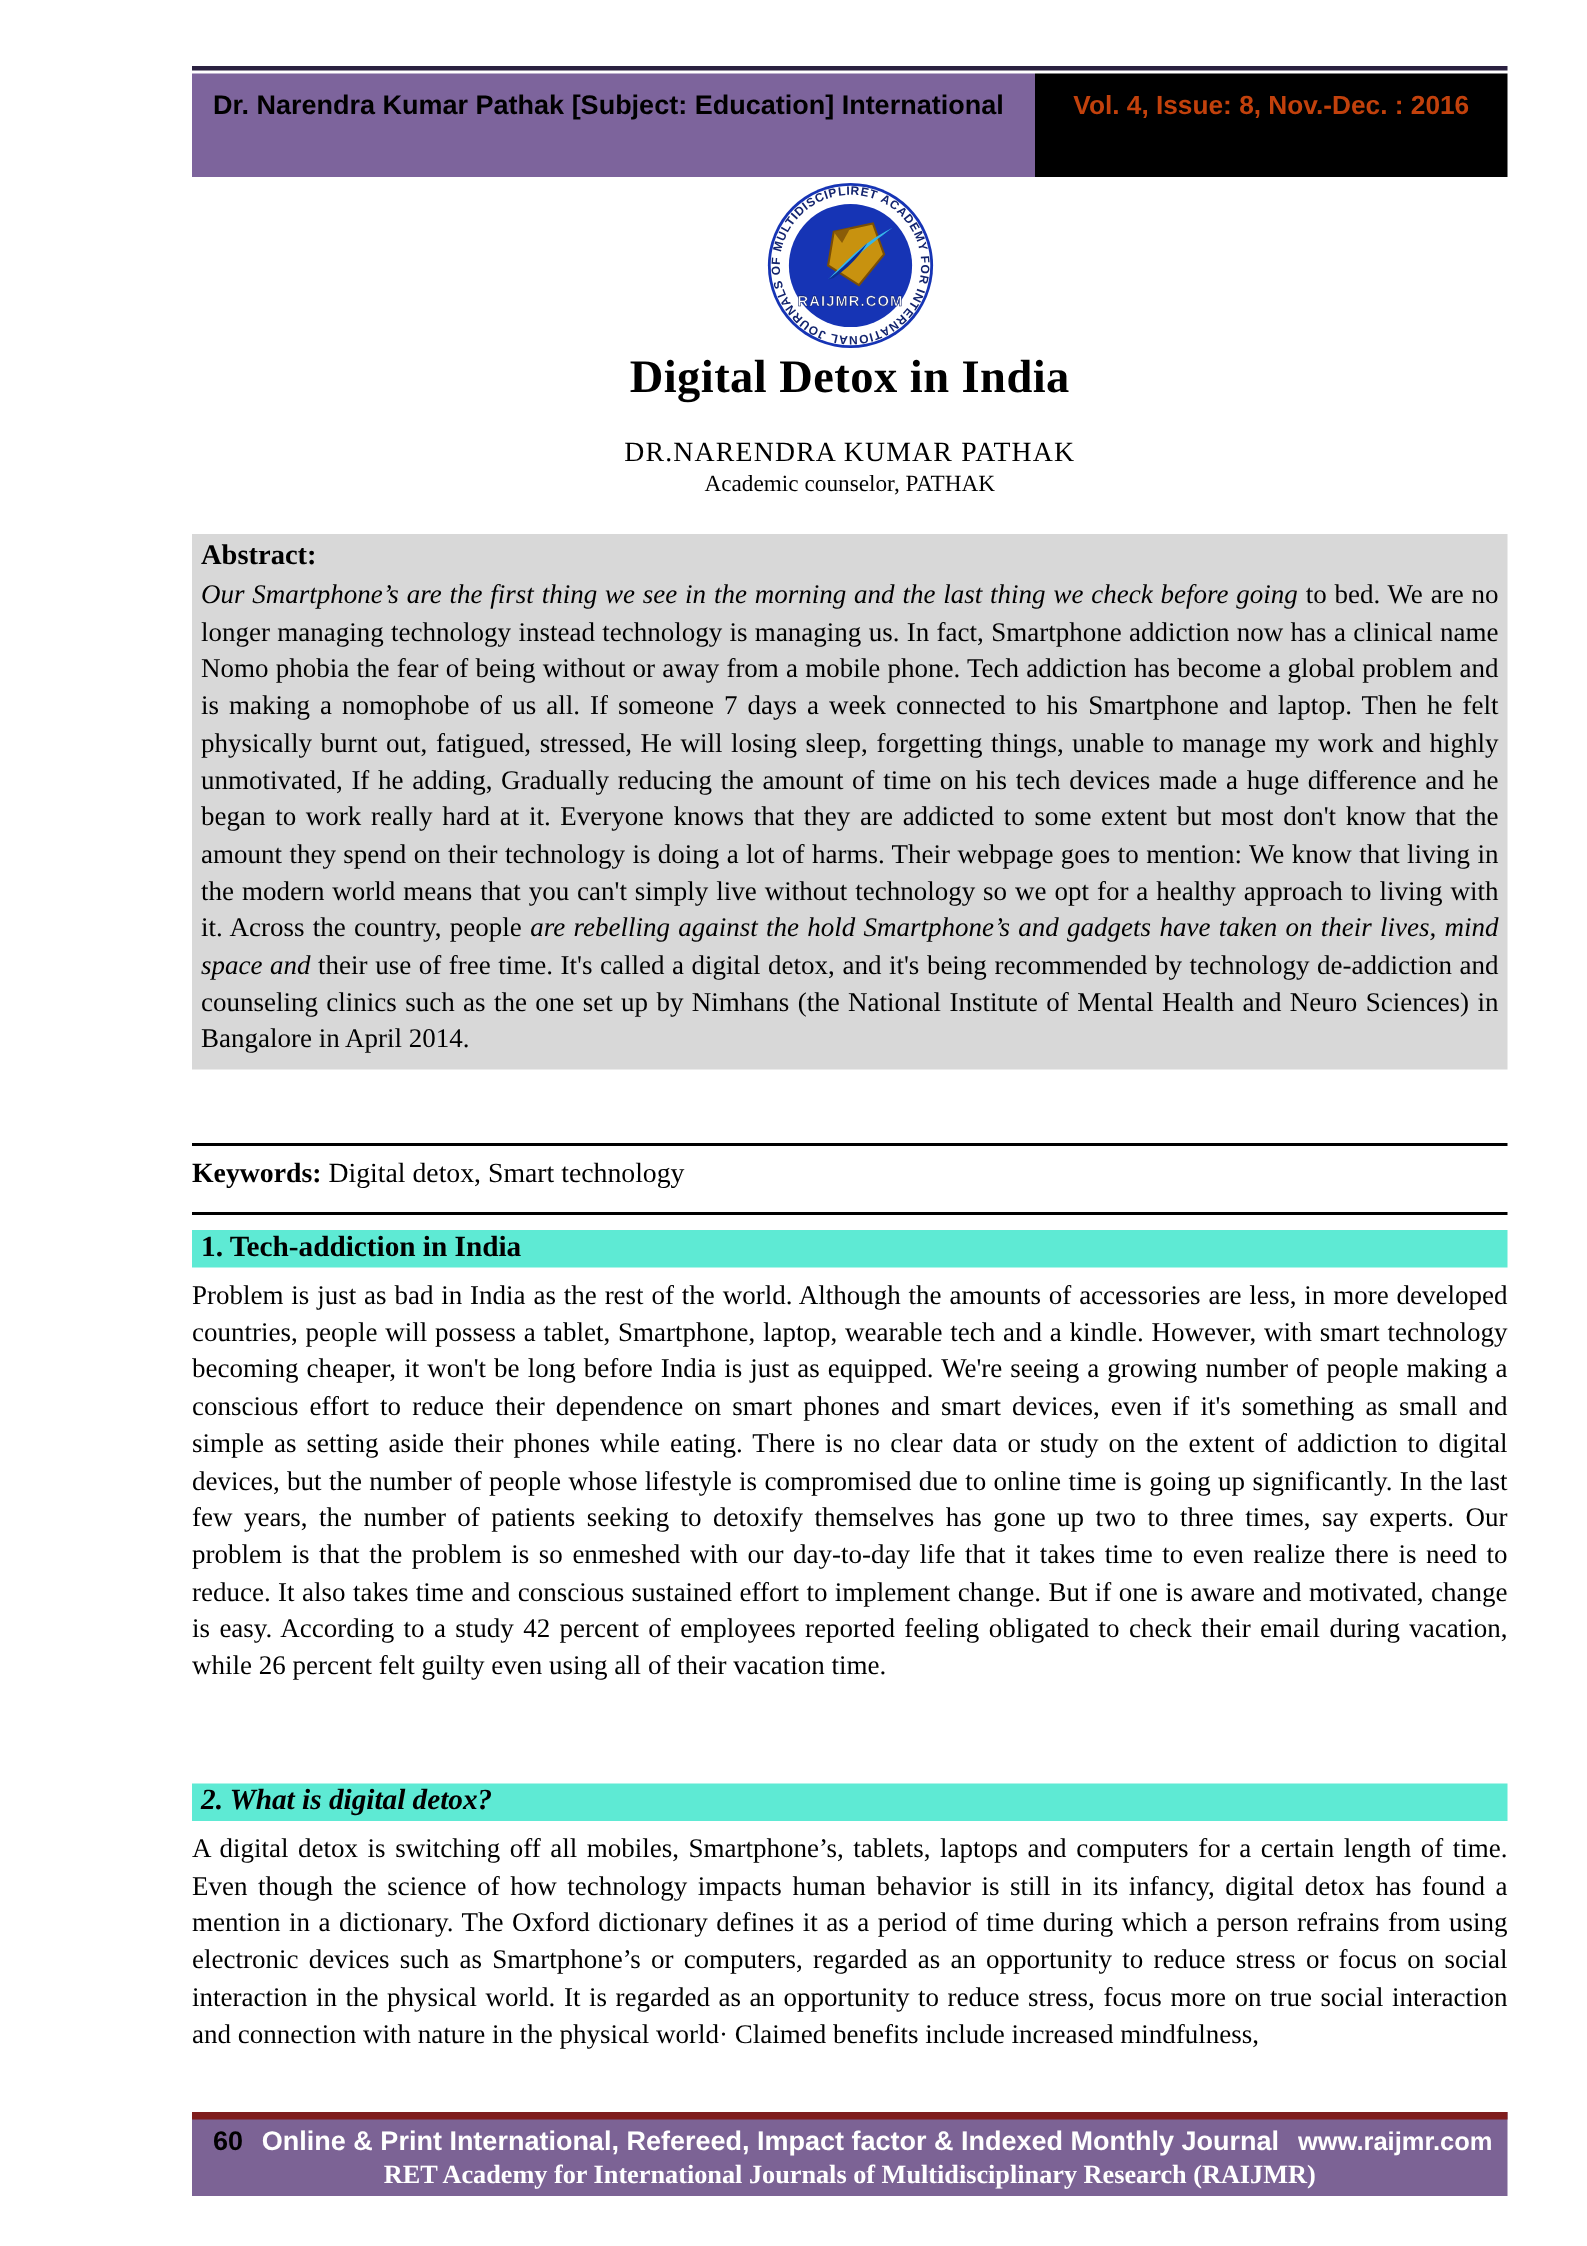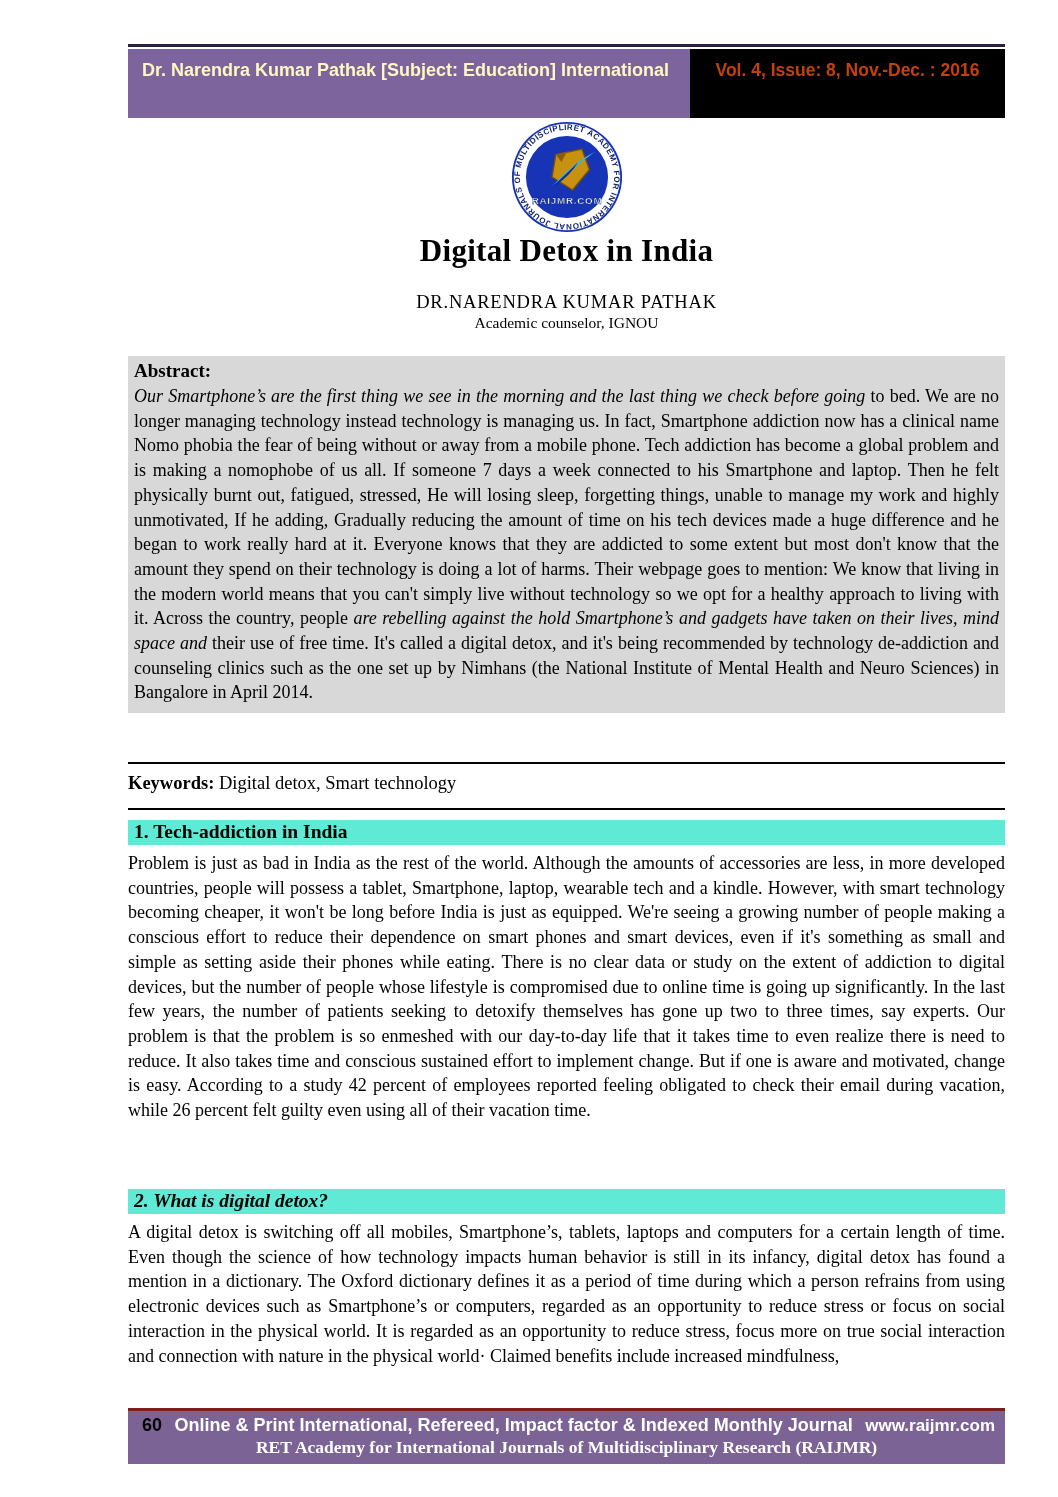--- a/index.html
+++ b/index.html
@@ -11,21 +11,21 @@
     font-family: "Liberation Serif", serif;
     color: #000;
     overflow: hidden;
   }
   .col { position:absolute; left:128px; width:877px; }
 
   
   .top-rule { top:44px; height:3px; background:#2a2140; }
   .header { top:49px; height:69px; display:flex; font-family:"Liberation Sans", sans-serif; }
   .header .left {
-    width:562px; background:#7d649c; color:#fef9c3;
+    width:562px; background:#7d649c; color:#000000;
     font-weight:bold; font-size:18px; line-height:25px;
     padding:9px 6px 0 14px;
   }
   .header .right {
     width:315px; background:#000; color:#c2410c;
     font-weight:bold; font-size:17.5px; line-height:25px;
     padding:9px 4px 0 4px; text-align:center;
   }
 
   
@@ -52,21 +52,21 @@
   .sec-heading { background:#5eead4; font-weight:bold; font-size:19.5px; padding:1px 6px 2px 6px; }
   .sec1-heading { top:820px; }
   .sec1-body { top:851px; }
   .sec2-heading { top:1189px;font-style:italic; }
   .sec2-body { top:1220px; }
   .body-par { font-size:18px; line-height:24.7px; text-align:justify; margin:0; }
 
   
   .footer {
     top:1408px; height:56px; background:#7c6395;
-    border-top:3px solid #7f1d1d; color:#fff;
+    border-top:5px solid #7f1d1d; color:#fff;
   }
   .footer .line1 {
     display:flex; align-items:baseline;
     font-family:"Liberation Sans", sans-serif; font-weight:bold;
     font-size:18px; padding-top:4px;
   }
   .footer .pageno { color:#000; margin-left:14px; }
   .footer .mid { flex:1; text-align:center; }
   .footer .site { margin-right:10px; font-size:17px; }
   .footer .line2 {
@@ -107,21 +107,21 @@
 
       <path d="M44 70 C56 58 68 44 90 33 C78 42 70 48 60 58 C54 63 48 67 44 70 Z" fill="#35b6ea"></path>
       <path d="M44 70 C54 62 62 54 72 44 C66 54 58 62 48 69 Z" fill="#0c2e96"></path>
       <text x="60" y="89" text-anchor="middle" font-family="Liberation Sans, sans-serif" font-size="10.5" font-weight="bold" fill="#ffffff" stroke="#0c1f66" stroke-width="0.4" letter-spacing="0.8">RAIJMR.COM</text>
     </svg>
   </div>
 
   <h1 class="col title" style="margin:0;">Digital Detox in India</h1>
 
   <div class="col author-name">DR.NARENDRA KUMAR PATHAK</div>
-  <div class="col author-affil">Academic counselor, IGNOU</div>
+  <div class="col author-affil">Academic counselor, PATHAK</div>
 
   <div class="col abstract">
     <h2>Abstract:</h2>
     <p><span class="it">Our Smartphone’s are the first thing we see in the morning and the last thing we check before going </span><span>to bed. We are no longer managing technology instead technology is managing us. In fact, Smartphone addiction now has a clinical name Nomo phobia the fear of being without or away from a mobile phone. Tech addiction has become a global problem and is making a nomophobe of us all. If someone 7 days a week connected to his Smartphone and laptop. Then he felt physically burnt out, fatigued, stressed, He will losing sleep, forgetting things, unable to manage my work and highly unmotivated, If he adding, Gradually reducing the amount of time on his tech devices made a huge difference and he began to work really hard at it. Everyone knows that they are addicted to some extent but most don't know that the amount they spend on their technology is doing a lot of harms. Their webpage goes to mention: We know that living in the modern world means that you can't simply live without technology so we opt for a healthy approach to living with it. Across the country, people </span><span class="it">are rebelling against the hold Smartphone’s and gadgets have taken on their lives, mind space and </span><span>their use of free time. It's called a digital detox, and it's being recommended by technology de-addiction and counseling clinics such as the one set up by Nimhans (the National Institute of Mental Health and Neuro Sciences) in Bangalore in April 2014.</span></p>
   </div>
 
   <div class="col rule rule1"></div>
 
   <div class="col keywords"><b>Keywords:</b><span> Digital detox, Smart technology</span></div>
 

